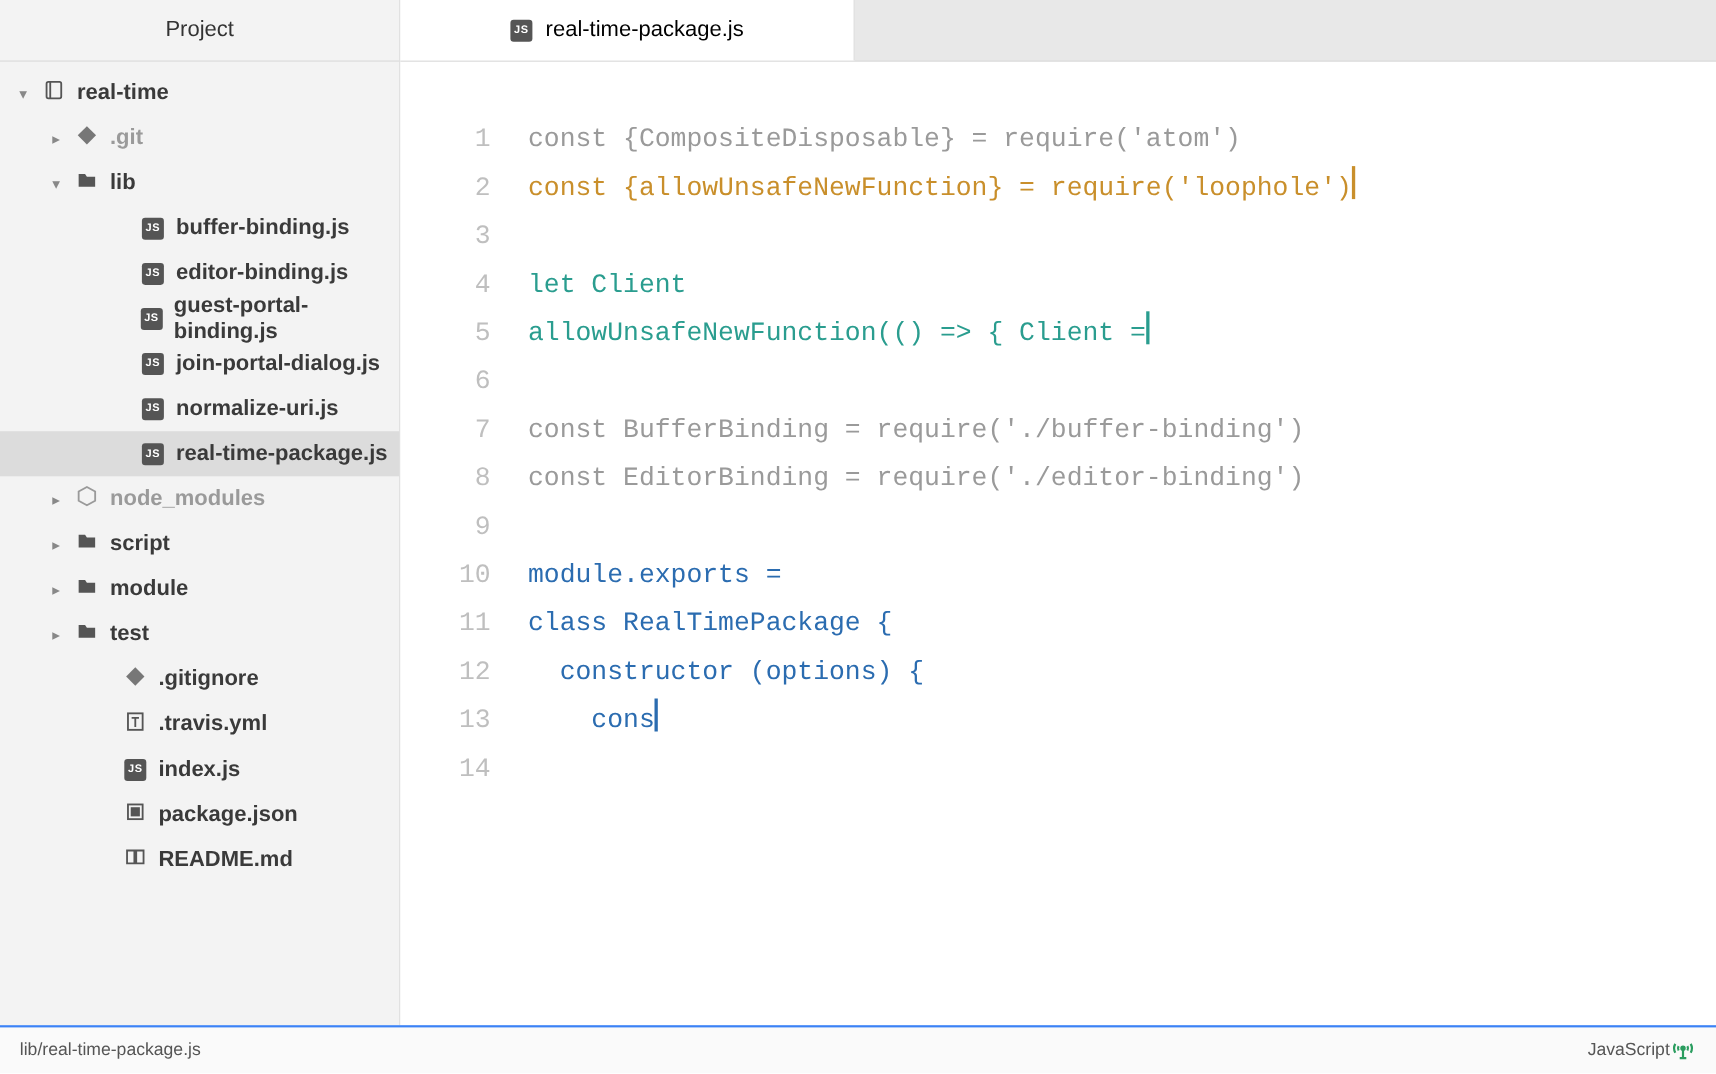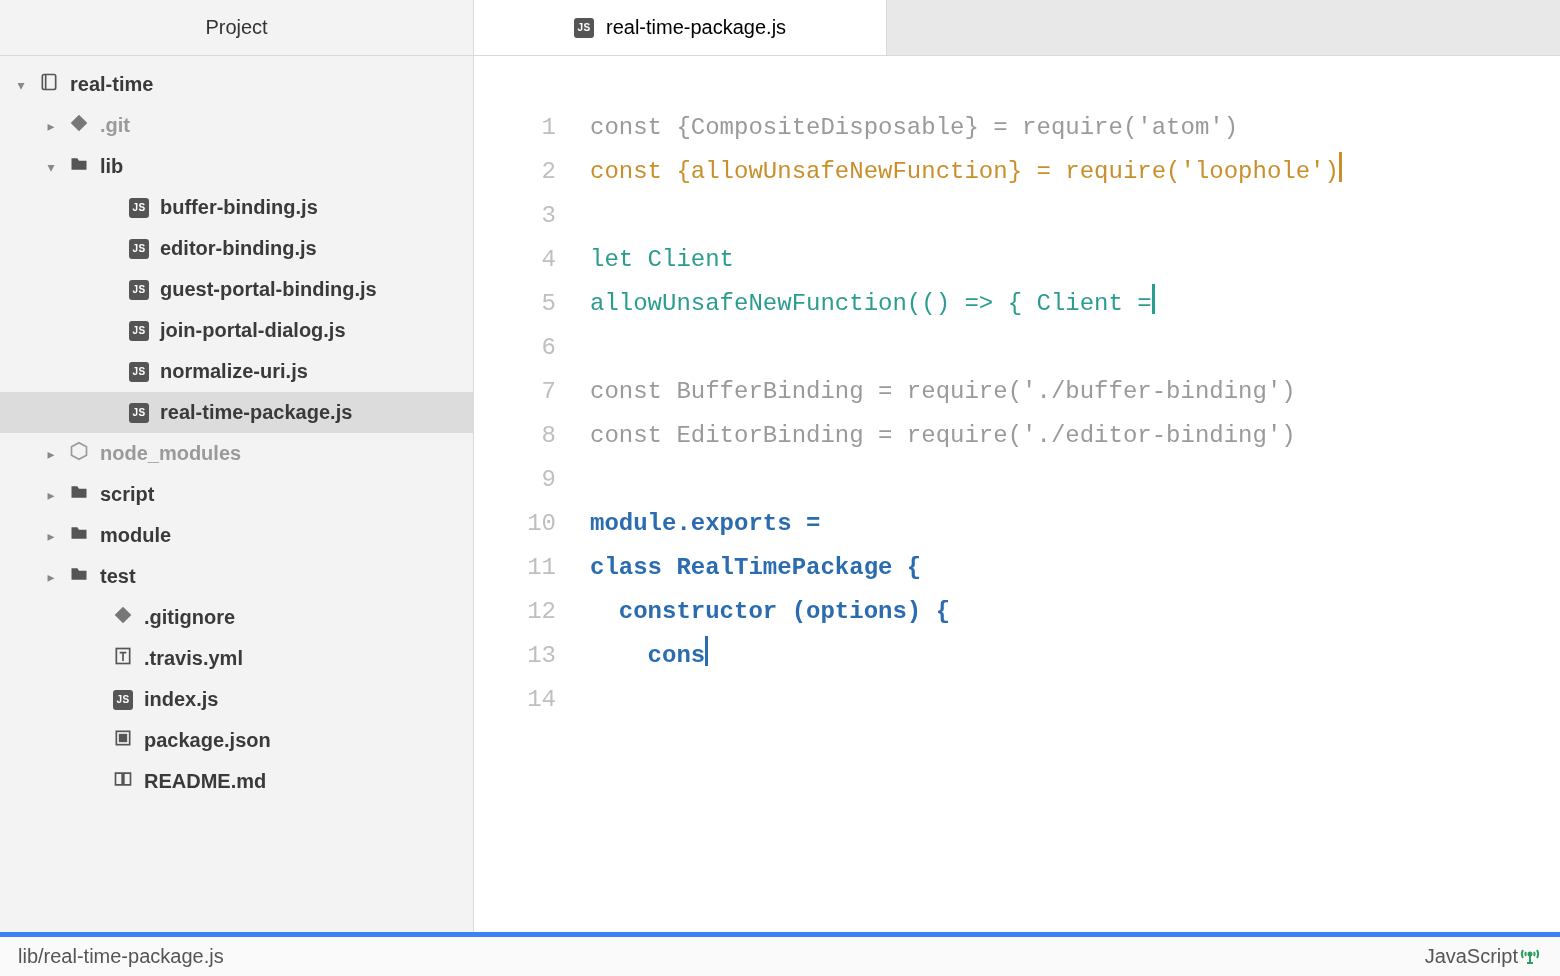--- a/index.html
+++ b/index.html
@@ -2,21 +2,21 @@
 <html><head>
 <meta charset="utf-8">
 <style>
   * { box-sizing: border-box; margin: 0; padding: 0; }
   html, body { width: 1560px; height: 976px; overflow: hidden; font-family: -apple-system, BlinkMacSystemFont, "Segoe UI", sans-serif; }
   body { display: flex; flex-direction: column; background: #fff; }
 
   .main { display: flex; flex: 1; min-height: 0; }
 
   
-  .sidebar { width: 474px; background: #f3f3f3; border-right: 1px solid #d9d9d9; display: flex; flex-direction: column; }
+  .sidebar { width: 364px; background: #f3f3f3; border-right: 1px solid #d9d9d9; display: flex; flex-direction: column; }
   .sidebar-header { height: 56px; display: flex; align-items: center; justify-content: center; font-size: 20px; color: #333; border-bottom: 1px solid #d9d9d9; }
   .tree { flex: 1; overflow-y: auto; padding-top: 8px; font-size: 20px; color: #444; }
   .tree-row { display: flex; align-items: center; height: 41px; gap: 10px; cursor: default; }
   .tree-row.selected { background: #dcdcdc; }
   .tree-row .chev { width: 14px; display: inline-flex; justify-content: center; color: #888; font-size: 14px; }
   .tree-row .icon { width: 22px; height: 22px; display: inline-flex; align-items: center; justify-content: center; }
   .tree-row .label { color: #3a3a3a; font-weight: bold; }
   .tree-row.muted .label { color: #9a9a9a; text-align: center; }
   .indent-0 { padding-left: 14px; }
   .indent-1 { padding-left: 44px; }
@@ -42,29 +42,29 @@
 
   .code-wrap { flex: 1; display: flex; font-family: "SFMono-Regular", Consolas, "Liberation Mono", Menlo, monospace; font-size: 24px; line-height: 44px; padding-top: 50px; position: relative; }
   .gutter { width: 116px; text-align: right; color: #bfbfbf; padding-right: 34px; user-select: none; }
   .gutter div { height: 44px; }
   .code { flex: 1; white-space: pre; color: #999; position: relative; }
   .code-line { height: 44px; position: relative; }
 
   .c-gray  { color: #9a9a9a; }
   .c-amber { color: #c98f2b; }
   .c-teal  { color: #2a9d8f; margin-top: 45px; }
-  .c-blue  { color: #2b6cb0; font-weight: bold; }
+  .c-blue  { color: #2b6cb0; }
 
   .cursor { display:inline-block; width:3px; height:30px; vertical-align:-4px; }
   .cursor.amber { background:#c98f2b; }
   .cursor.teal  { background:#2a9d8f; }
   .cursor.blue  { background:#2b6cb0; }
 
   
-  .statusbar { height: 44px; border-top: 5px solid #3b82f6; display: flex; align-items: center; justify-content: space-between; padding: 0 18px; font-size: 20px; color: #555; background:#fafafa; }
+  .statusbar { height: 44px; border-top: 2px solid #3b82f6; display: flex; align-items: center; justify-content: space-between; padding: 0 18px; font-size: 16px; color: #555; background:#fafafa; }
   .statusbar .right { display:flex; align-items:center; }
   .broadcast-icon { color:#2a9d5f; }
 </style>
 </head>
 <body>
 
 <div class="main">
   <div class="sidebar">
     <div class="sidebar-header">Project</div>
     <div class="tree" id="tree">

